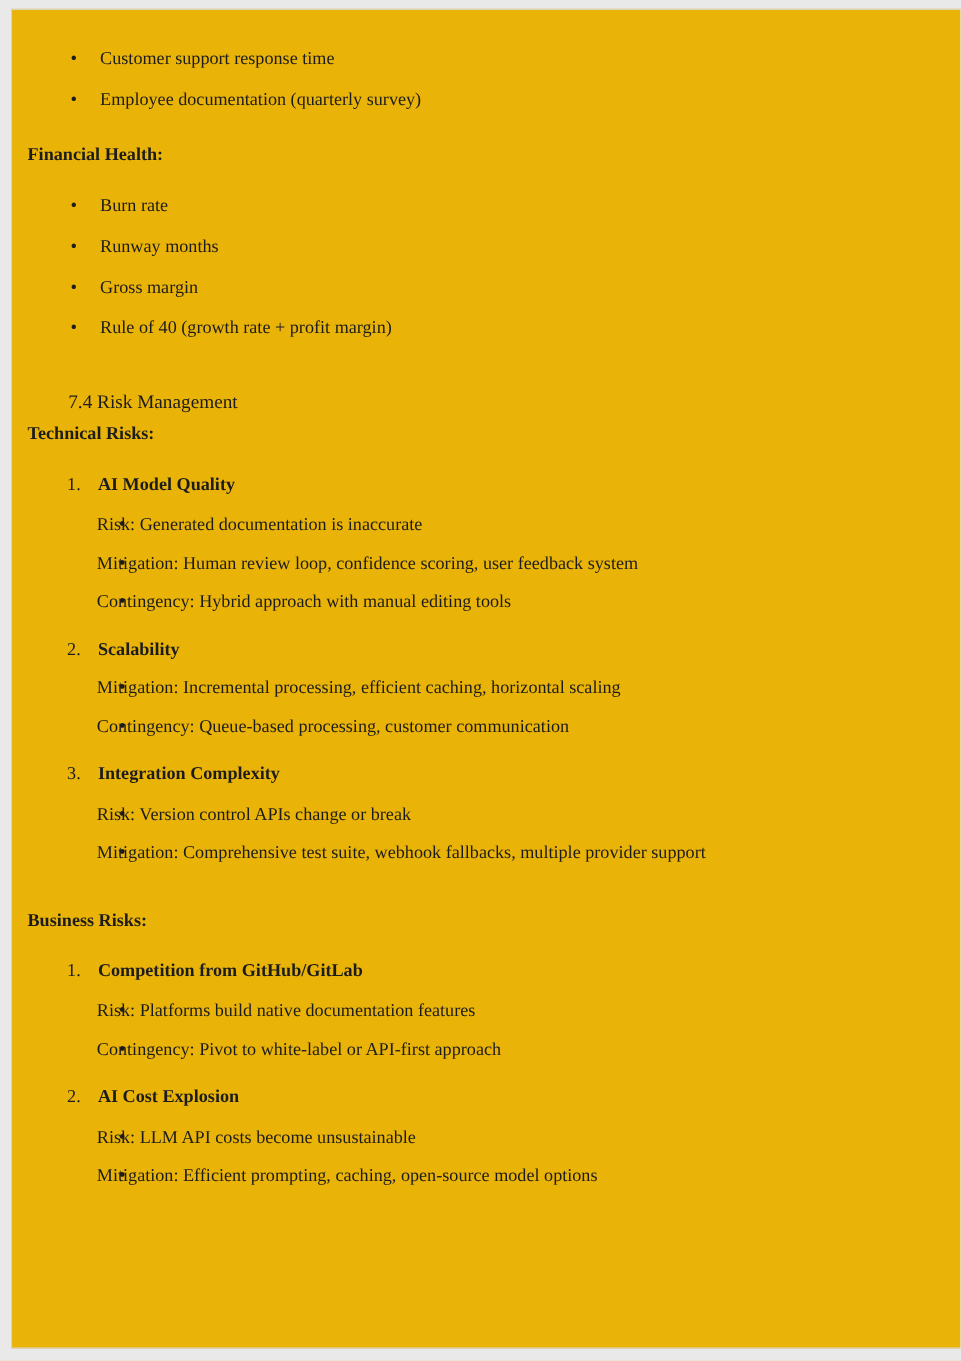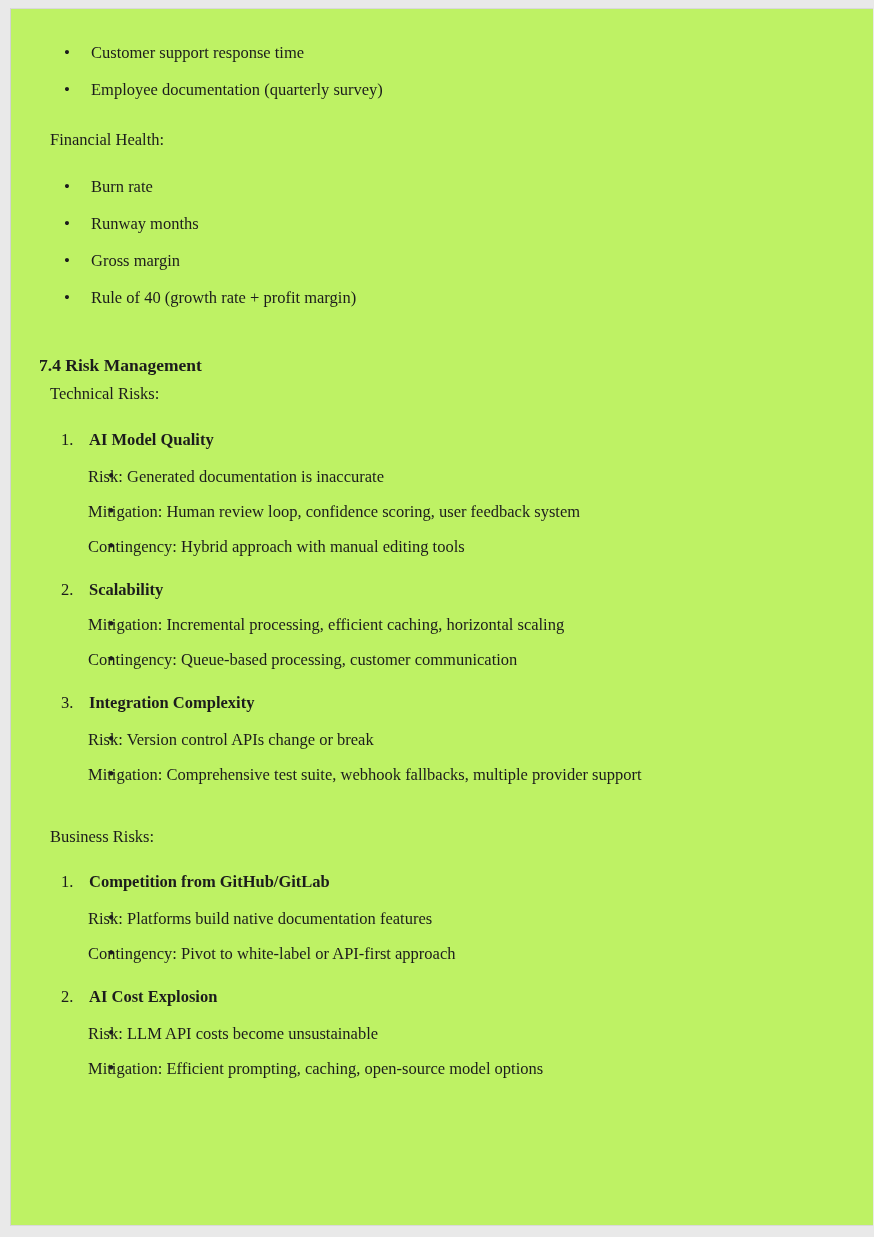--- a/index.html
+++ b/index.html
@@ -11,21 +11,21 @@
     font-family: "Liberation Serif", "DejaVu Serif", serif;
     color: #1c1c1c;
     overflow: hidden;
   }
   .doc-page {
     position: absolute;
     left: 10px;
     top: 8px;
     width: 863px;
     height: 1218px;
-    background: #bef264;
+    background: #eab308;
     border-left: 1px solid #d3d3d3;
     border-top: 1px solid #d9d9d9;
     border-bottom: 1px solid #d9d9d9;
     box-sizing: border-box;
     padding-top: 34px;
     overflow: hidden;
   }
   .blk {
     font-size: 16.5px;
     line-height: 20px;
@@ -39,27 +39,27 @@
   .b1::before {
     content: "\2022";
     position: absolute;
     left: 53px;
     top: 0;
     font-size: 17px;
   }
   .b1.first { margin-top: 0; }
   
   .plabel {
-    padding-left: 39px;
-    font-weight: normal;
+    padding-left: 14px;
+    font-weight: bold;
   }
   
   .shead {
-    padding-left: 28px;
-    font-weight: bold;
+    padding-left: 51px;
+    font-weight: normal;
     font-size: 17.5px;
     line-height: 22px;
   }
   
   .num {
     padding-left: 50px;
     display: flex;
   }
   .num .n {
     width: 28px;

